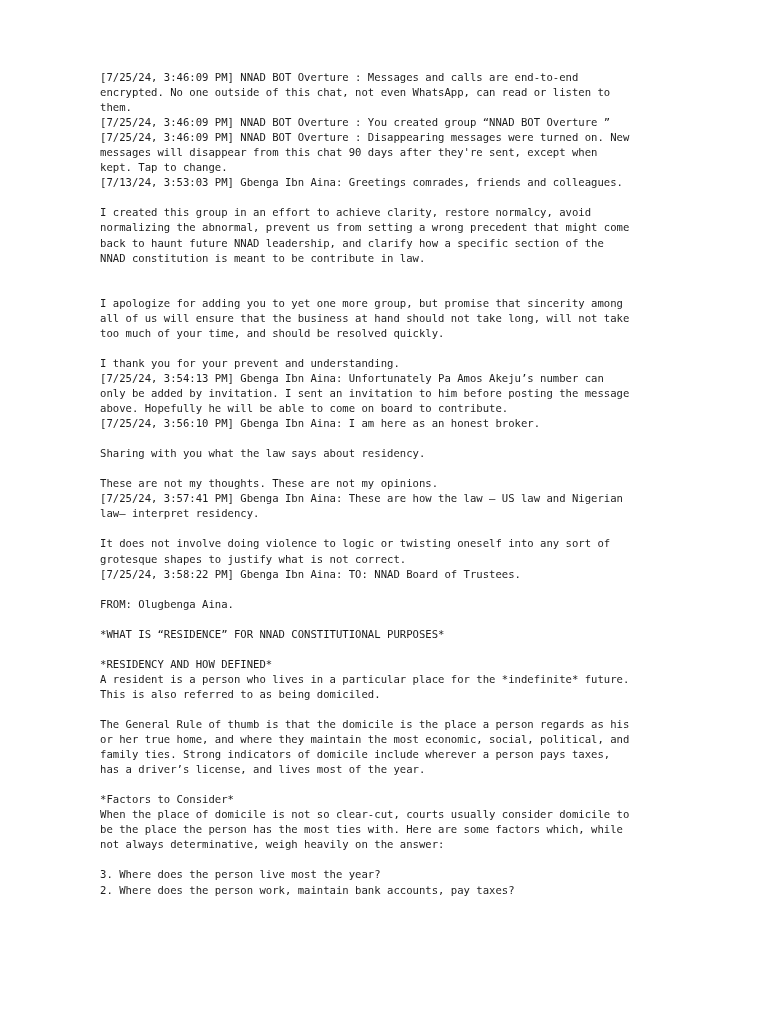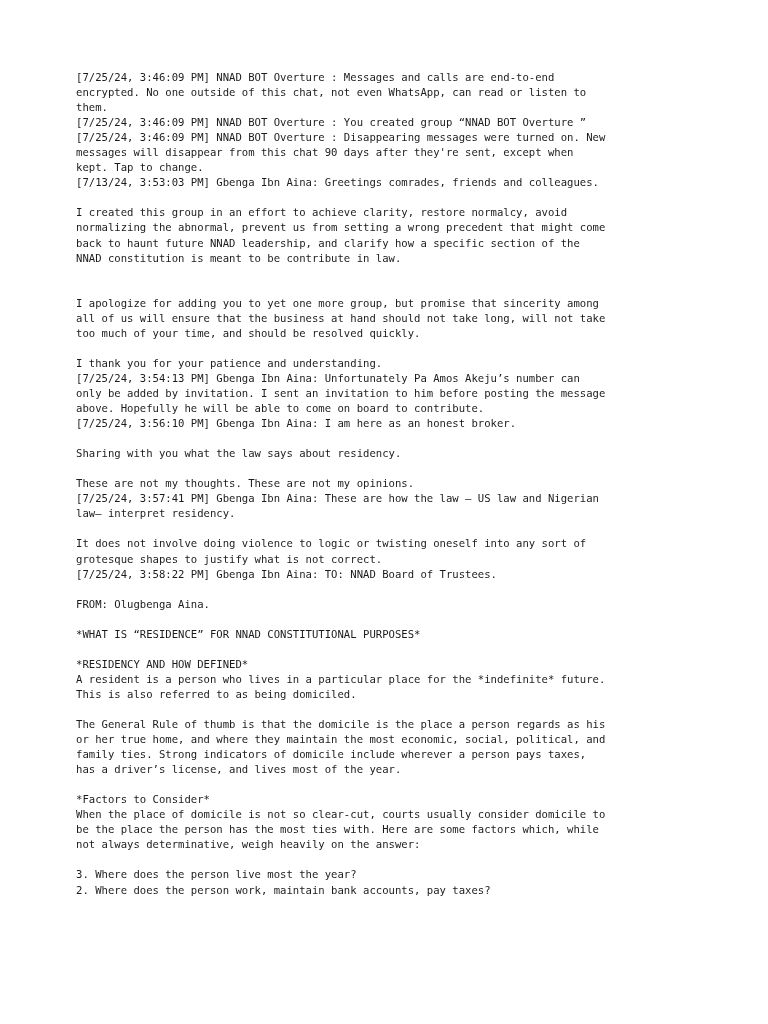--- a/index.html
+++ b/index.html
@@ -11,21 +11,21 @@
     width: 768px;
     height: 1024px;
     font-family: "DejaVu Sans Mono", monospace;
   }
   #page {
     position: relative;
     width: 768px;
     height: 796px;
     background: #ffffff;
     box-sizing: border-box;
-    padding: 70px 70px 0 76px;
+    padding: 70px 70px 0 100px;
   }
   #doc-body {
     font-family: "DejaVu Sans Mono", monospace;
     font-size: 10.6px;
     line-height: 15.05px;
     color: #1b1b1b;
     white-space: pre-wrap;
     word-wrap: break-word;
     letter-spacing: 0px;
   }
@@ -44,21 +44,21 @@
 <div id="page">
   <div id="doc-body"><div class="para">[7/25/24, 3:46:09 PM] NNAD BOT Overture : Messages and calls are end-to-end
 encrypted. No one outside of this chat, not even WhatsApp, can read or listen to
 them.</div><div class="para">[7/25/24, 3:46:09 PM] NNAD BOT Overture : You created group “NNAD BOT Overture ”</div><div class="para">[7/25/24, 3:46:09 PM] NNAD BOT Overture : Disappearing messages were turned on. New
 messages will disappear from this chat 90 days after they're sent, except when
 kept. Tap to change.</div><div class="para">[7/13/24, 3:53:03 PM] Gbenga Ibn Aina: Greetings comrades, friends and colleagues.</div><div class="blank"></div><div class="para">I created this group in an effort to achieve clarity, restore normalcy, avoid
 normalizing the abnormal, prevent us from setting a wrong precedent that might come
 back to haunt future NNAD leadership, and clarify how a specific section of the
 NNAD constitution is meant to be contribute in law.</div><div class="blank"></div><div class="blank"></div><div class="para">I apologize for adding you to yet one more group, but promise that sincerity among
 all of us will ensure that the business at hand should not take long, will not take
-too much of your time, and should be resolved quickly.</div><div class="blank"></div><div class="para">I thank you for your patience and understanding.</div><div class="para">[7/25/24, 3:54:13 PM] Gbenga Ibn Aina: Unfortunately Pa Amos Akeju’s number can
+too much of your time, and should be resolved quickly.</div><div class="blank"></div><div class="para">I thank you for your prevent and understanding.</div><div class="para">[7/25/24, 3:54:13 PM] Gbenga Ibn Aina: Unfortunately Pa Amos Akeju’s number can
 only be added by invitation. I sent an invitation to him before posting the message
 above. Hopefully he will be able to come on board to contribute.</div><div class="para">[7/25/24, 3:56:10 PM] Gbenga Ibn Aina: I am here as an honest broker.</div><div class="blank"></div><div class="para">Sharing with you what the law says about residency.</div><div class="blank"></div><div class="para">These are not my thoughts. These are not my opinions.</div><div class="para">[7/25/24, 3:57:41 PM] Gbenga Ibn Aina: These are how the law — US law and Nigerian
 law— interpret residency.</div><div class="blank"></div><div class="para">It does not involve doing violence to logic or twisting oneself into any sort of
 grotesque shapes to justify what is not correct.</div><div class="para">[7/25/24, 3:58:22 PM] Gbenga Ibn Aina: TO: NNAD Board of Trustees.</div><div class="blank"></div><div class="para">FROM: Olugbenga Aina.</div><div class="blank"></div><div class="para">*WHAT IS “RESIDENCE” FOR NNAD CONSTITUTIONAL PURPOSES*</div><div class="blank"></div><div class="para">*RESIDENCY AND HOW DEFINED*</div><div class="para">A resident is a person who lives in a particular place for the *indefinite* future.
 This is also referred to as being domiciled.</div><div class="blank"></div><div class="para">The General Rule of thumb is that the domicile is the place a person regards as his
 or her true home, and where they maintain the most economic, social, political, and
 family ties. Strong indicators of domicile include wherever a person pays taxes,
 has a driver’s license, and lives most of the year.</div><div class="blank"></div><div class="para">*Factors to Consider*</div><div class="para">When the place of domicile is not so clear-cut, courts usually consider domicile to
 be the place the person has the most ties with. Here are some factors which, while
 not always determinative, weigh heavily on the answer:</div><div class="blank"></div><div class="para">3. Where does the person live most the year?</div><div class="para">2. Where does the person work, maintain bank accounts, pay taxes?</div></div>

